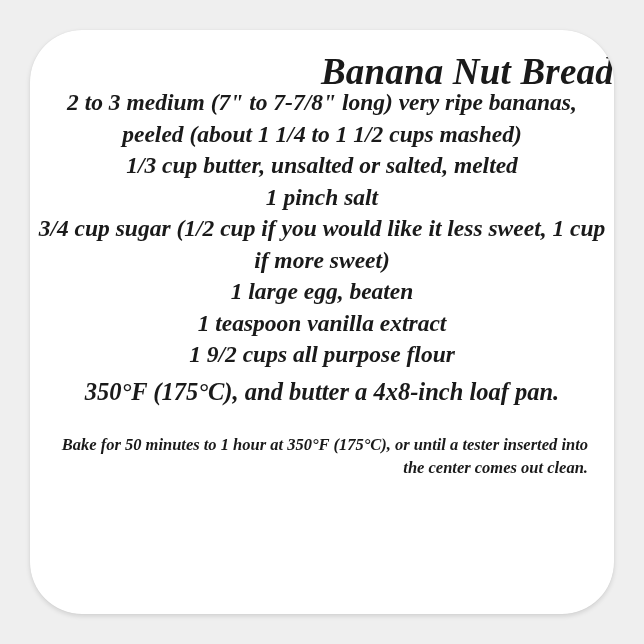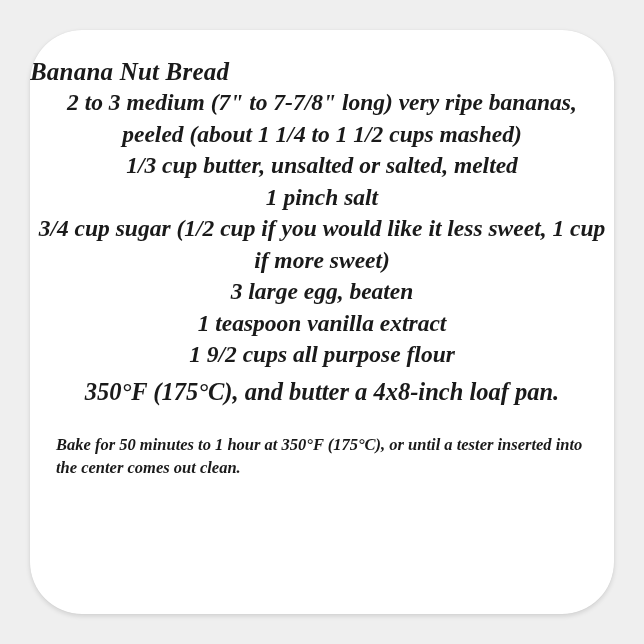--- a/index.html
+++ b/index.html
@@ -40,26 +40,26 @@
     top: 0;
     width: 584px;
     padding: 0;
     text-align: center;
     color: #1a1a1a;
   }
 
   .recipe-title {
     font-style: italic;
     font-weight: bold;
-    font-size: 25px;
+    font-size: 37px;
     line-height: 30px;
     letter-spacing: 0.2px;
     margin: 0;
     padding-top: 27px;
-    text-align: left;
+    text-align: right;
   }
 
   .ingredient-list {
     list-style: none;
     margin: 0;
     padding: 0;
   }
 
   .ingredient-line {
     font-style: italic;
@@ -88,40 +88,40 @@
     margin: 0;
     padding: 4px 2px 0 2px;
     white-space: nowrap;
   }
 
   .footer-note {
     font-style: italic;
     font-weight: bold;
     font-size: 16.5px;
     line-height: 23px;
-    text-align: left;
+    text-align: right;
     margin: 0;
     padding: 24px 26px 0 26px;
   }
 </style>
 </head>
 <body>
 
 <div id="sticker-canvas">
   <div id="sticker">
     <div id="sticker-content">
 
       <h1 class="recipe-title">Banana Nut Bread</h1>
 
       <div class="ingredient-list">
         <p class="ingredient-line wide-line first-item">2 to 3 medium (7" to 7-7/8" long) very ripe bananas, peeled (about 1 1/4 to 1 1/2 cups mashed)</p>
         <p class="ingredient-line">1/3 cup butter, unsalted or salted, melted</p>
         <p class="ingredient-line">1 pinch salt</p>
         <p class="ingredient-line wide-line">3/4 cup sugar (1/2 cup if you would like it less sweet, 1 cup if more sweet)</p>
-        <p class="ingredient-line">3 large egg, beaten</p>
+        <p class="ingredient-line">1 large egg, beaten</p>
         <p class="ingredient-line">1 teaspoon vanilla extract</p>
         <p class="ingredient-line">1 9/2 cups all purpose flour</p>
       </div>
 
       <p class="bake-line">350°F (175°C), and butter a 4x8-inch loaf pan.</p>
 
       <p class="footer-note">Bake for 50 minutes to 1 hour at 350°F (175°C), or until a tester inserted into the center comes out clean.</p>
 
     </div>
   </div>

